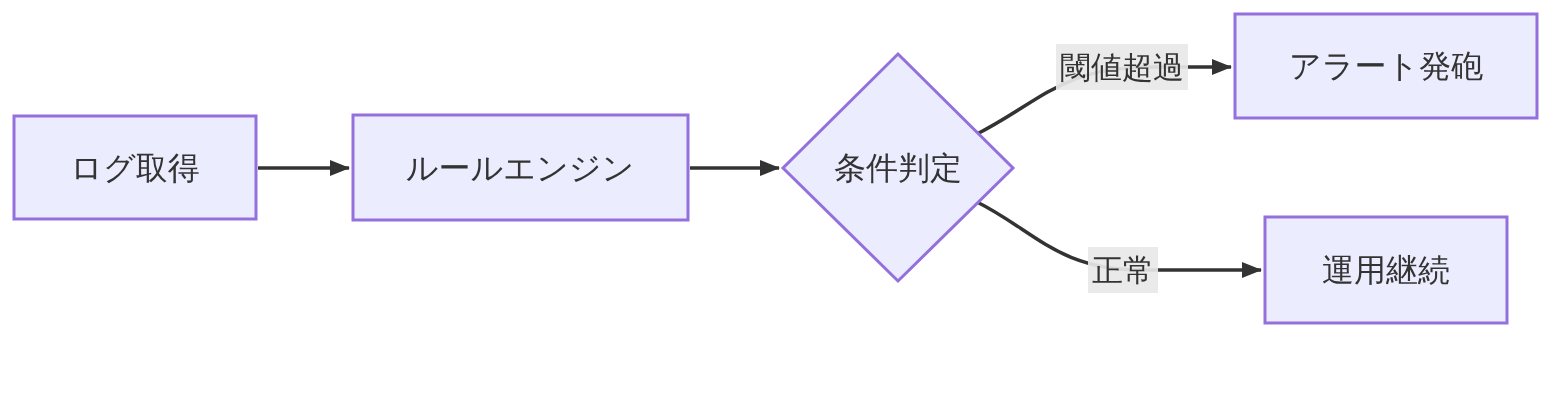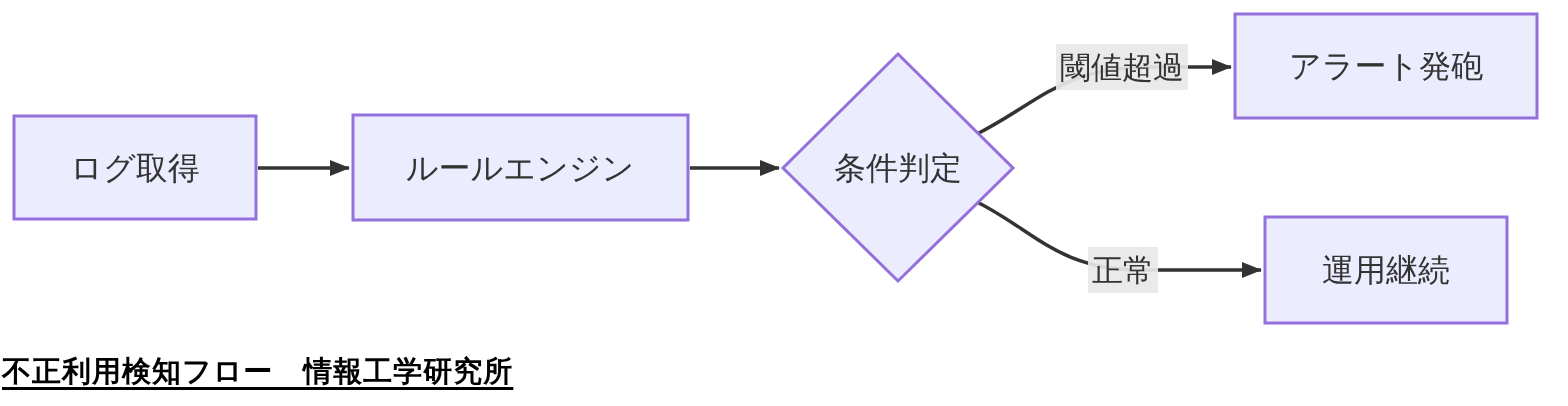--- a/index.html
+++ b/index.html
@@ -87,14 +87,13 @@
     <rect class="node-shape" x="1265" y="217" width="242" height="106" rx="0"></rect>
     <text class="node-label" x="1386" y="281">運用継続</text>
 
     <rect class="edge-label-bg" x="1056" y="44" width="132" height="46"></rect>
     <text class="edge-label-text" x="1122" y="78">閾値超過</text>
 
     <rect class="edge-label-bg" x="1088" y="247" width="70" height="46"></rect>
     <text class="edge-label-text" x="1123" y="281">正常</text>
   </svg>
 
-  <div class="caption">不正利用検知フロー　情報工学研究所</div>
 </div>
 
 </body></html>

